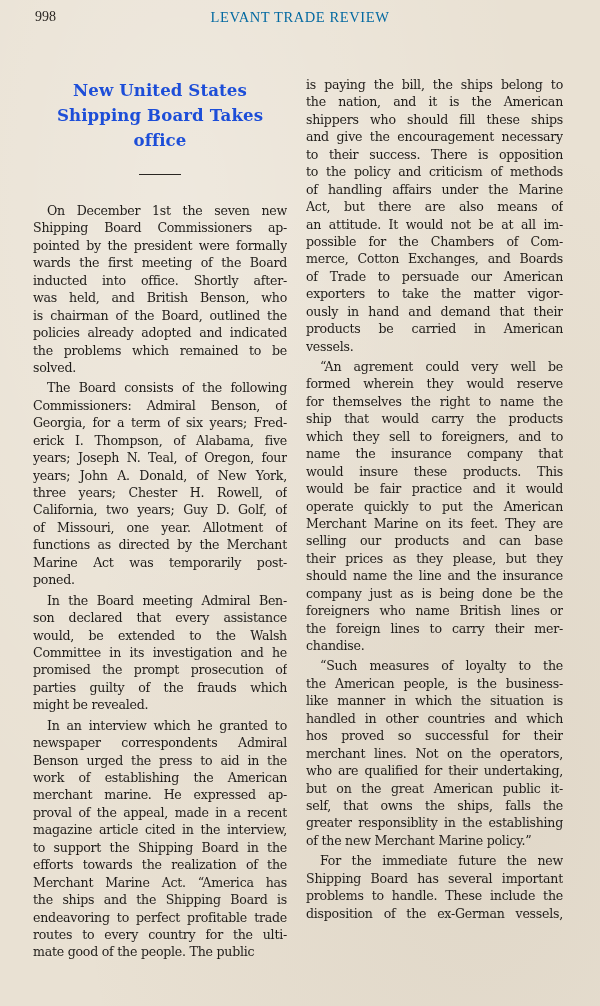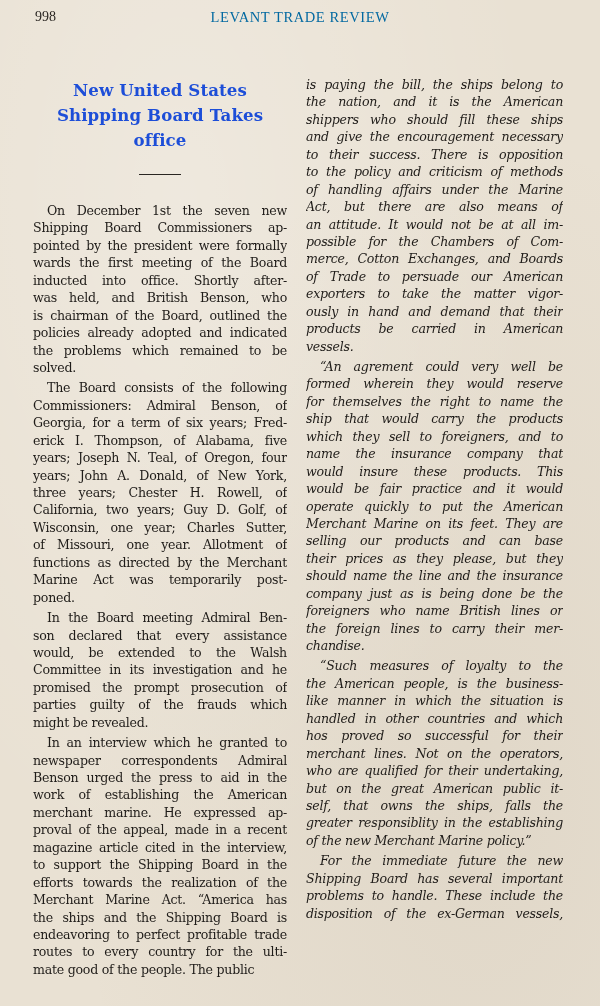--- a/index.html
+++ b/index.html
@@ -24,21 +24,21 @@
   .journal-title {
     position: absolute; left: 0; width: 600px; top: 3px; text-align: center;
     font-size: 14.5px; letter-spacing: 0.6px; color: #0369a1;
   }
   .col {
     position: absolute; top: 78px;
     font-family: "DejaVu Serif", serif;
     font-size: 12.6px; color: #1f1c19;
   }
   .col-left { left: 33px; width: 254px; }
-  .col-right { left: 306px; width: 257px; top: 76px; font-style: italic; }
+  .col-right { left: 306px; width: 257px; top: 76px; }
   .headline {
     font-family: "DejaVu Serif", serif; font-weight: bold;
     text-align: center; font-size: 16.6px; line-height: 25px;
     margin: 0; color: #1d4ed8; letter-spacing: 0.1px;
   }
   .rule {
     width: 42px; height: 0; border-top: 1.4px solid #2a2622;
     margin: 21px auto 27px auto;
   }
   .line {
@@ -82,21 +82,20 @@
         <div class="para-gap"></div>
         <div class="paragraph">
           <span class="line indent">The Board consists of the following</span>
           <span class="line">Commissioners: Admiral Benson, of</span>
           <span class="line">Georgia, for a term of six years; Fred-</span>
           <span class="line">erick I. Thompson, of Alabama, five</span>
           <span class="line">years; Joseph N. Teal, of Oregon, four</span>
           <span class="line">years; John A. Donald, of New York,</span>
           <span class="line">three years; Chester H. Rowell, of</span>
           <span class="line">California, two years; Guy D. Golf, of</span>
-          <span class="line">Wisconsin, one year; Charles Sutter,</span>
           <span class="line">of Missouri, one year. Allotment of</span>
           <span class="line">functions as directed by the Merchant</span>
           <span class="line">Marine Act was temporarily post-</span>
           <span class="line last">poned.</span>
         </div>
         <div class="para-gap"></div>
         <div class="paragraph">
           <span class="line indent">In the Board meeting Admiral Ben-</span>
           <span class="line">son declared that every assistance</span>
           <span class="line">would, be extended to the Walsh</span>

